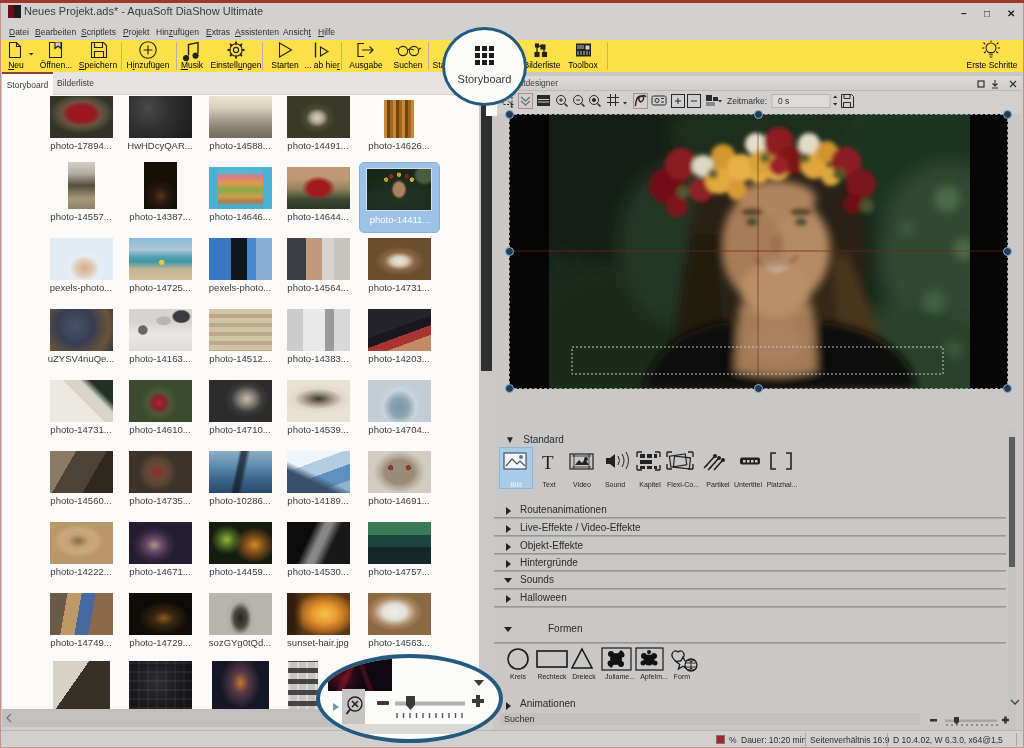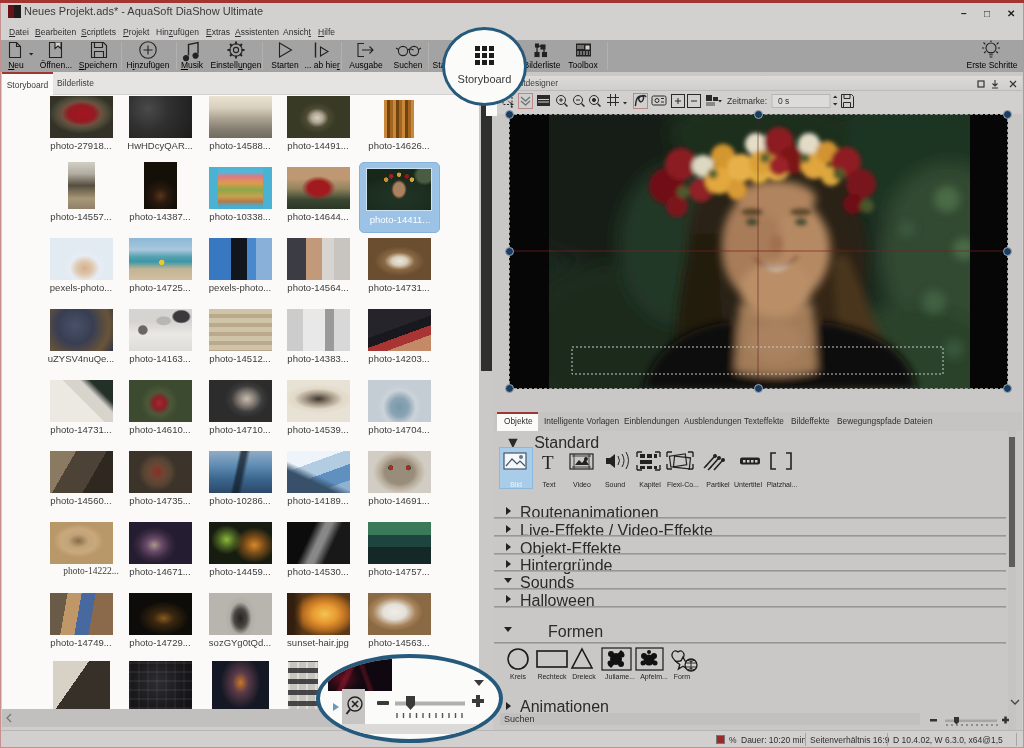--- a/index.html
+++ b/index.html
@@ -8,21 +8,21 @@
 .abs{position:absolute;}
 
 #topred{left:0;top:0;width:1024px;height:3px;background:#a33531;}
 #titlebar{left:0;top:3px;width:1024px;height:19px;background:#d3d1d0;}
 #titletext{left:24px;top:5px;font-size:11px;color:#3a3a3a;}
 #appicon{left:8px;top:5px;width:13px;height:13px;background:linear-gradient(90deg,#6a1016 0 50%,#1c1c1c 50% 100%);}
 .wbtn{top:8px;color:#1c1c1c;font-size:10px;font-weight:bold;}
 #menubar{left:0;top:22px;width:1024px;height:18px;background:#d3d1d0;}
 .mi{position:absolute;top:5px;font-size:8.5px;color:#2e2e2e;}
 .mi u{text-decoration:underline;}
-#toolbar{left:0;top:40px;width:1024px;height:32px;background:#a3a3a3;}
+#toolbar{left:0;top:40px;width:1024px;height:32px;background:#fde047;}
 .tlab{position:absolute;top:20px;width:100%;font-size:8.5px;text-align:center;white-space:nowrap;}
 .tdiv{position:absolute;top:2px;width:1px;height:28px;background:#b3b1b0;}
 
 #ltabs{left:2px;top:72px;width:477px;height:23px;background:#e6e4e3;border-bottom:1px solid #d5d3d2;}
 #ltab1{left:2px;top:72px;width:51px;height:23px;background:#fbfaf9;border-top:2px solid #9c3733;font-size:8.5px;color:#3a3a3a;text-align:center;padding-top:6px;}
 #ltab2{left:53px;top:74px;width:45px;height:21px;font-size:8.5px;color:#3a3a3a;text-align:center;padding-top:4px;}
 #lpanel{left:2px;top:95px;width:477px;height:614px;background:#fbfaf9;}
 #lvsb{left:479px;top:95px;width:14px;height:614px;background:#cbc9c8;}
 #lvsbthumb{left:481px;top:100px;width:11px;height:271px;background:#2f2f2f;}
 #lhsb{left:2px;top:709px;width:477px;height:18px;background:#c2c0bf;}
@@ -31,21 +31,21 @@
 #selbox{left:359px;top:162px;width:81px;height:71px;background:#9cc3e5;border:1px solid #85b2da;border-radius:5px;}
 
 #rpanel{left:493px;top:72px;width:529px;height:658px;background:#cac8c7;}
 #ldtitle{left:494px;top:76px;width:528px;height:15px;background:linear-gradient(#dddbda,#d0cecd);border-bottom:1px solid #bcbab9;font-size:8.5px;color:#3e3e3e;}
 #ldtoolbar{left:494px;top:91px;width:528px;height:23px;background:#d2d0cf;}
 #preview{left:509px;top:114px;width:499px;height:275px;background:#070707;}
 #playbar{left:494px;top:393px;width:528px;height:19px;background:#d4d2d1;}
 #rtabs{left:494px;top:412px;width:528px;height:19px;background:#c6c4c3;}
 .rtab{position:absolute;top:0;height:19px;font-size:8.3px;color:#2e2e2e;padding-top:4px;}
 #objarea{left:494px;top:431px;width:514px;height:282px;background:#cac8c7;}
-.sech{position:absolute;font-size:16px;color:#2a2a2a;}
+.sech{position:absolute;font-size:10px;color:#2a2a2a;}
 .sep{position:absolute;left:0;width:512px;height:2px;background:linear-gradient(#8f8d8c,#b5b3b2);}
 .arr{position:absolute;width:0;height:0;}
 .ilab{position:absolute;font-size:7px;color:#1e1e1e;text-align:center;white-space:nowrap;}
 #rvsb{left:1008px;top:431px;width:8px;height:299px;background:#c6c4c3;}
 #rvsbthumb{left:1009px;top:437px;width:6px;height:130px;background:#5c5c5c;}
 #suchen{left:500px;top:713px;width:420px;height:12px;background:#c2c0bf;font-size:9px;color:#2e2e2e;padding:1px 0 0 4px;}
 #statusbar{left:0;top:730px;width:1024px;height:18px;background:#d2d0cf;border-top:1px solid #b8b6b5;font-size:9.5px;color:#2e2e2e;}
 #prevborder{left:509px;top:114px;width:499px;height:275px;border:1px dashed #999;}
 .hdl{position:absolute;width:9px;height:9px;border-radius:50%;background:#1d3d5f;border:1px solid #9ab;z-index:20;}
 .sdiv{position:absolute;top:733px;width:1px;height:13px;background:#a8a6a5;}
@@ -156,35 +156,35 @@
 <div class="abs" id="ltabs"></div>
 <div class="abs" id="ltab1">Storyboard</div>
 <div class="abs" id="ltab2">Bilderliste</div>
 <div class="abs" id="lpanel"></div>
 <div class="abs" id="lvsb"></div>
 <div class="abs" id="lvsbthumb"></div>
 <div class="abs" id="lhsb"></div>
 <div class="abs" id="selbox"></div>
 <div id="thumbs">
 <div class="th" style="left:50px;top:96px;width:63px;height:42px;background:radial-gradient(ellipse 52% 48% at 50% 42%,#a6151f 0%,#951a22 40%,#705040 60%,#4a4a38 80%,#343126 100%)"></div>
-<div class="tl" style="left:41px;top:140px;width:80px;">photo-27918...</div>
+<div class="tl" style="left:41px;top:140px;width:80px;">photo-17894...</div>
 <div class="th" style="left:129px;top:96px;width:63px;height:42px;background:radial-gradient(circle at 30% 30%,#4a4a4a 0%,#303030 40%,#1c1c1c 100%)"></div>
 <div class="tl" style="left:120px;top:140px;width:80px;">HwHDcyQAR...</div>
 <div class="th" style="left:209px;top:96px;width:63px;height:42px;background:linear-gradient(180deg,#eae3d1 0%,#d8cfbd 28%,#a9a090 55%,#837d70 80%,#716c60 100%)"></div>
 <div class="tl" style="left:200px;top:140px;width:80px;">photo-14588...</div>
 <div class="th" style="left:287px;top:96px;width:63px;height:42px;background:radial-gradient(ellipse 30% 38% at 48% 52%,#d8d0c4 0%,#b0a694 30%,#4c4a32 60%,#383a26 100%)"></div>
 <div class="tl" style="left:278px;top:140px;width:80px;">photo-14491...</div>
 <div class="th" style="left:384px;top:100px;width:30px;height:38px;background:repeating-linear-gradient(90deg,#c8873a 0 3px,#70430f 3px 6px,#a2661f 6px 9px)"></div>
 <div class="tl" style="left:359px;top:140px;width:80px;">photo-14626...</div>
 <div class="th" style="left:68px;top:162px;width:27px;height:47px;background:linear-gradient(180deg,#d2cfc6 0%,#b0aca0 25%,#564e40 50%,#a89878 78%,#90806a 100%)"></div>
 <div class="tl" style="left:41px;top:211px;width:80px;">photo-14557...</div>
 <div class="th" style="left:144px;top:162px;width:33px;height:47px;background:radial-gradient(ellipse 50% 35% at 50% 72%,#5a3418 0%,#2a1a10 45%,#141008 100%)"></div>
 <div class="tl" style="left:120px;top:211px;width:80px;">photo-14387...</div>
 <div class="th" style="left:209px;top:167px;width:63px;height:42px;background:linear-gradient(90deg,#4ab2d2 0 15%,transparent 15% 85%,#4ab2d2 85%),linear-gradient(180deg,#4cb4d4 0%,#53b8d8 12%,#d87a88 22%,#e09a4c 38%,#8aa848 54%,#c8a050 70%,#b87848 82%,#46aed0 93%)"></div>
-<div class="tl" style="left:200px;top:211px;width:80px;">photo-10338...</div>
+<div class="tl" style="left:200px;top:211px;width:80px;">photo-14646...</div>
 <div class="th" style="left:287px;top:167px;width:63px;height:42px;background:radial-gradient(ellipse 40% 42% at 50% 50%,#a01a1e 0 40%,transparent 68%),linear-gradient(180deg,#bd9872 0 28%,#90835e 52%,#3a4630 78%,#2c3826 100%)"></div>
 <div class="tl" style="left:278px;top:211px;width:80px;">photo-14644...</div>
 <div class="th" style="left:50px;top:238px;width:63px;height:42px;background:radial-gradient(ellipse 35% 45% at 55% 72%,#d4af8e 0%,#dfc7ad 35%,#e7edf4 68%,#e2eaf2 100%)"></div>
 <div class="tl" style="left:41px;top:282px;width:80px;">pexels-photo...</div>
 <div class="th" style="left:129px;top:238px;width:63px;height:42px;background:radial-gradient(circle 4px at 52% 58%,#e8c838 0 60%,transparent 75%),linear-gradient(180deg,#8cb8d8 0%,#a8c8dc 28%,#55a0b0 45%,#3a98a8 56%,#c4b494 74%,#d0c0a0 100%)"></div>
 <div class="tl" style="left:120px;top:282px;width:80px;">photo-14725...</div>
 <div class="th" style="left:209px;top:238px;width:63px;height:42px;background:linear-gradient(90deg,#3878c0 0 35%,#10161c 35% 60%,#4888cc 60% 75%,#88b0d8 75% 100%)"></div>
 <div class="tl" style="left:200px;top:282px;width:80px;">pexels-photo...</div>
 <div class="th" style="left:287px;top:238px;width:63px;height:42px;background:linear-gradient(90deg,#3c3c44 0 30%,#c29a7a 30% 55%,#d8d4d0 55% 75%,#c8c4c0 75% 100%)"></div>
 <div class="tl" style="left:278px;top:282px;width:80px;">photo-14564...</div>
@@ -214,21 +214,21 @@
 <div class="tl" style="left:41px;top:495px;width:80px;">photo-14560...</div>
 <div class="th" style="left:129px;top:451px;width:63px;height:42px;background:radial-gradient(ellipse 30% 45% at 45% 50%,#8a3028 0%,#6b4634 40%,#584434 70%,#3c342a 100%)"></div>
 <div class="tl" style="left:120px;top:495px;width:80px;">photo-14735...</div>
 <div class="th" style="left:209px;top:451px;width:63px;height:42px;background:linear-gradient(102deg,transparent 0 42%,rgba(20,30,40,0.75) 46% 52%,transparent 58%),linear-gradient(180deg,#90acc6 0%,#5f8cb2 35%,#3c6890 65%,#2c4868 100%)"></div>
 <div class="tl" style="left:200px;top:495px;width:80px;">photo-10286...</div>
 <div class="th" style="left:287px;top:451px;width:63px;height:42px;background:linear-gradient(205deg,transparent 0 55%,#38506a 68% 100%),linear-gradient(160deg,#eef4fa 0 32%,#b2cce2 32% 55%,#6090c0 55% 80%,#90b2d2 80% 100%)"></div>
 <div class="tl" style="left:278px;top:495px;width:80px;">photo-14189...</div>
 <div class="th" style="left:368px;top:451px;width:63px;height:42px;background:radial-gradient(circle 3px at 36% 40%,#b82820 0 60%,rgba(60,40,30,0.85) 75%,transparent 95%),radial-gradient(circle 3px at 64% 40%,#b82820 0 60%,rgba(60,40,30,0.85) 75%,transparent 95%),radial-gradient(ellipse 42% 52% at 50% 50%,#9a8c7a 0 55%,#baaf9e 75%,#d2cdc4 100%)"></div>
 <div class="tl" style="left:359px;top:495px;width:80px;">photo-14691...</div>
 <div class="th" style="left:50px;top:522px;width:63px;height:42px;background:radial-gradient(ellipse 40% 40% at 45% 45%,#8a6a48 0%,#c0a478 40%,#caa87c 70%,#b89868 100%)"></div>
-<div class="tl" style="left:51px;top:566px;width:80px;font-family:Liberation Serif, serif;">photo-14222...</div>
+<div class="tl" style="left:41px;top:566px;width:80px;">photo-14222...</div>
 <div class="th" style="left:129px;top:522px;width:63px;height:42px;background:radial-gradient(ellipse 35% 45% at 40% 55%,#a89888 0%,#6a4a6a 35%,#3a2a42 70%,#241c30 100%)"></div>
 <div class="tl" style="left:120px;top:566px;width:80px;">photo-14671...</div>
 <div class="th" style="left:209px;top:522px;width:63px;height:42px;background:radial-gradient(ellipse 32% 45% at 28% 42%,#8cb83c 0%,rgba(90,120,40,0.75) 40%,rgba(28,36,20,0) 78%),radial-gradient(ellipse 40% 52% at 72% 55%,#d88828 0%,rgba(150,90,28,0.75) 40%,rgba(28,24,16,0) 82%),linear-gradient(#161c10,#161c10)"></div>
 <div class="tl" style="left:200px;top:566px;width:80px;">photo-14459...</div>
 <div class="th" style="left:287px;top:522px;width:63px;height:42px;background:linear-gradient(115deg,#0c0c0c 0 35%,#888888 48% 55%,#181818 68% 100%)"></div>
 <div class="tl" style="left:278px;top:566px;width:80px;">photo-14530...</div>
 <div class="th" style="left:368px;top:522px;width:63px;height:42px;background:linear-gradient(180deg,#3a7a58 0 30%,#1e4440 30% 60%,#142828 60% 100%)"></div>
 <div class="tl" style="left:359px;top:566px;width:80px;">photo-14757...</div>
 <div class="th" style="left:50px;top:593px;width:63px;height:42px;background:linear-gradient(100deg,#6a5a48 0 25%,#c09868 25% 45%,#4868a0 45% 65%,#8a6a4a 65% 100%)"></div>
 <div class="tl" style="left:41px;top:637px;width:80px;">photo-14749...</div>
@@ -391,31 +391,20 @@
 <circle cx="174" cy="78" r="6" fill="#505a2e"></circle>
 <circle cx="358" cy="92" r="7" fill="#4a5429"></circle>
 </g>
 </g>
 <line x1="0" y1="137" x2="499" y2="137" stroke="#7a2020" stroke-width="1" opacity="0.7"></line>
 <line x1="249" y1="0" x2="249" y2="275" stroke="#5a1818" stroke-width="1" opacity="0.55"></line>
 <rect x="63" y="233" width="371" height="27" fill="none" stroke="#c8c8c8" stroke-width="1" stroke-dasharray="2,2"></rect>
 </svg>
 </div>
 <div class="abs" id="prevborder"></div>
-<div class="abs" id="rtabs">
-<div class="abs" style="left:3px;top:0;width:41px;height:19px;background:#fbfaf9;border-top:2px solid #9c3733;"></div>
-<span class="rtab" style="left:10px;">Objekte</span>
-<span class="rtab" style="left:50px;">Intelligente Vorlagen</span>
-<span class="rtab" style="left:130px;">Einblendungen</span>
-<span class="rtab" style="left:190px;">Ausblendungen</span>
-<span class="rtab" style="left:250px;">Texteffekte</span>
-<span class="rtab" style="left:297px;">Bildeffekte</span>
-<span class="rtab" style="left:343px;">Bewegungspfade</span>
-<span class="rtab" style="left:410px;">Dateien</span>
-</div>
 <div class="abs" id="objarea">
 <div class="sech" style="left:11px;top:3px;">▼&nbsp;&nbsp; Standard</div>
 <div class="abs" style="left:5px;top:16px;width:34px;height:42px;background:#a9cde9;border:1px solid #8db8dd;"></div>
 <svg class="abs" style="left:0px;top:16px;" width="512" height="42" viewBox="0 0 512 42" fill="none" stroke="#222" stroke-width="1.2">
 <rect x="10" y="6" width="22" height="16" fill="#f5f8fa" stroke="#456"></rect>
 <path d="M12,19 l6,-7 5,5 3,-3 5,5" stroke="#456" fill="none"></path>
         <circle cx="27" cy="10" r="2" fill="#678" stroke="none"></circle>
 <text x="48" y="22" font-size="19" fill="#222" stroke="none" font-family="Liberation Serif">T</text>
 <rect x="76" y="7" width="23" height="15"></rect>
         <path d="M78,9 h19 M78,20 h19" stroke-width="0.8"></path>

